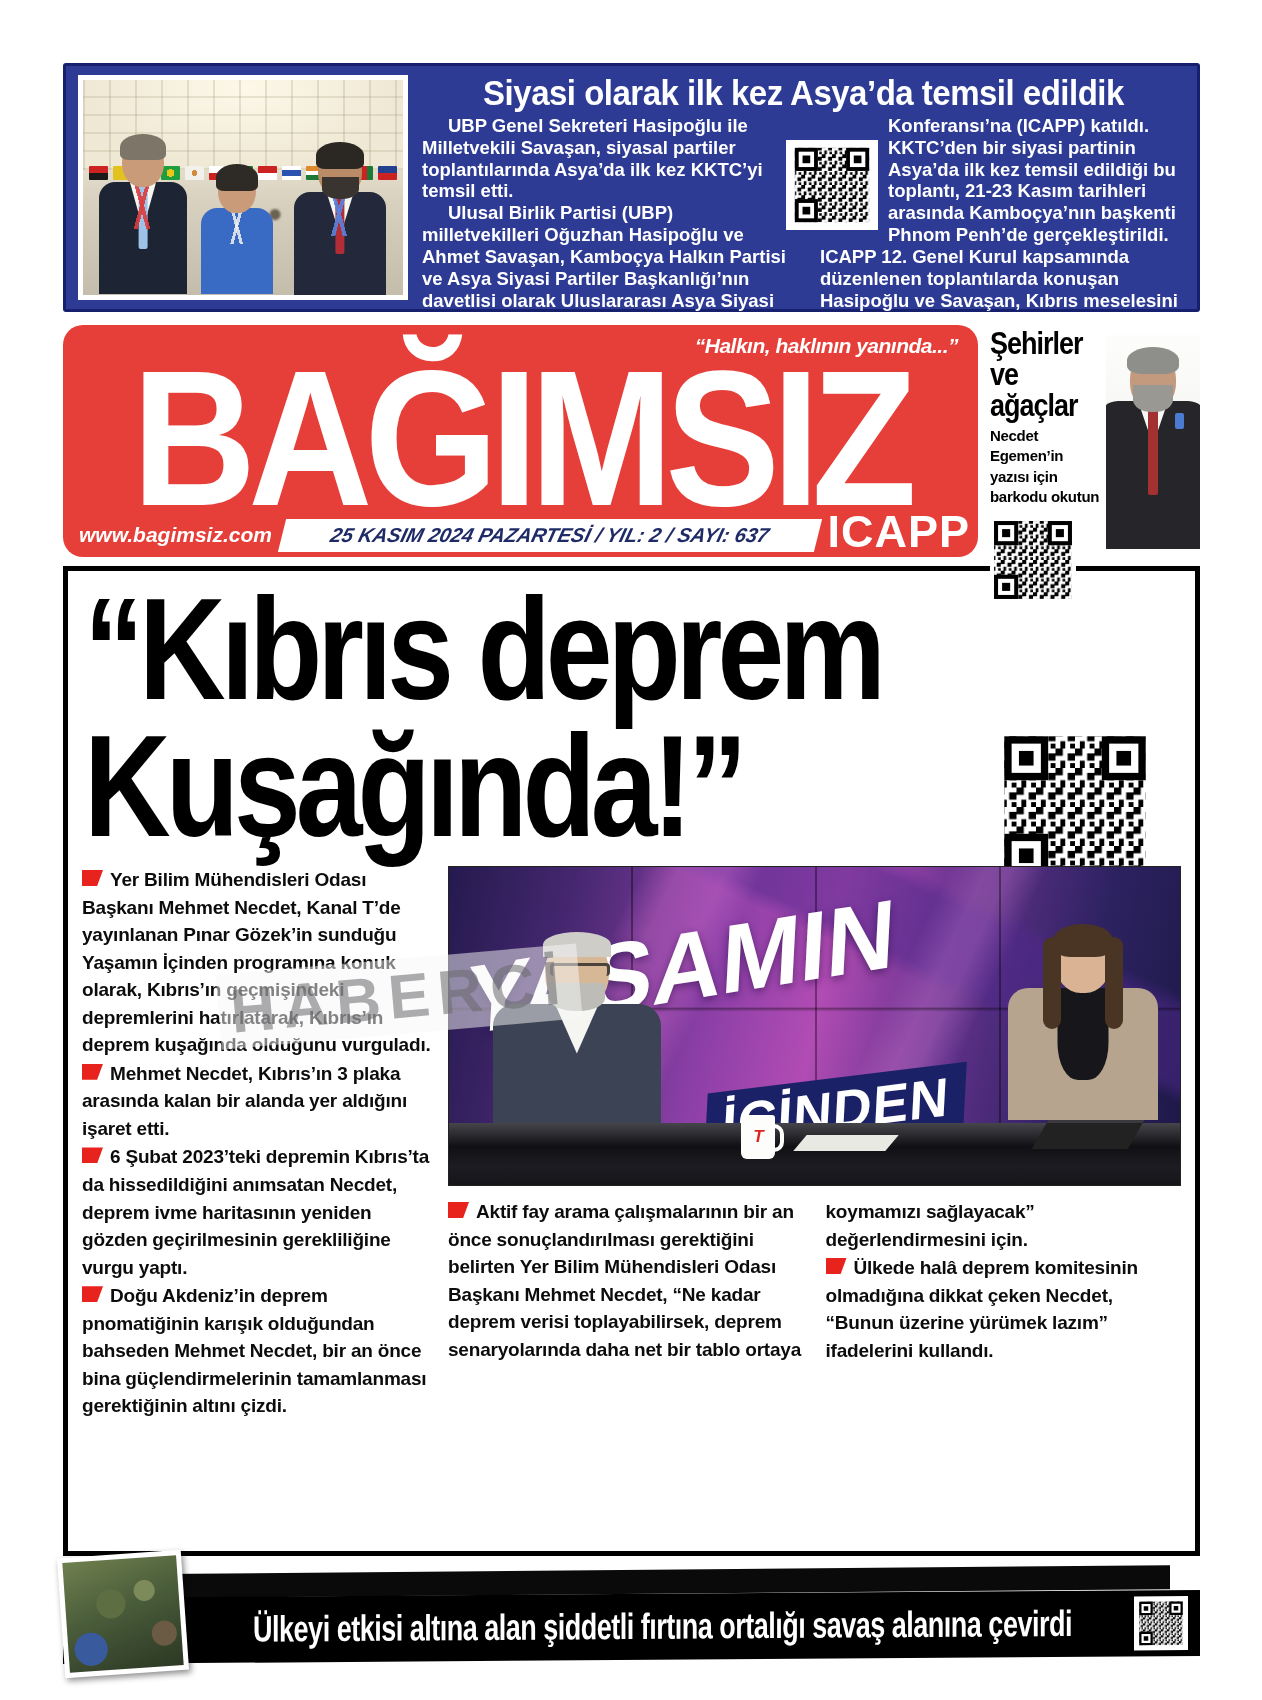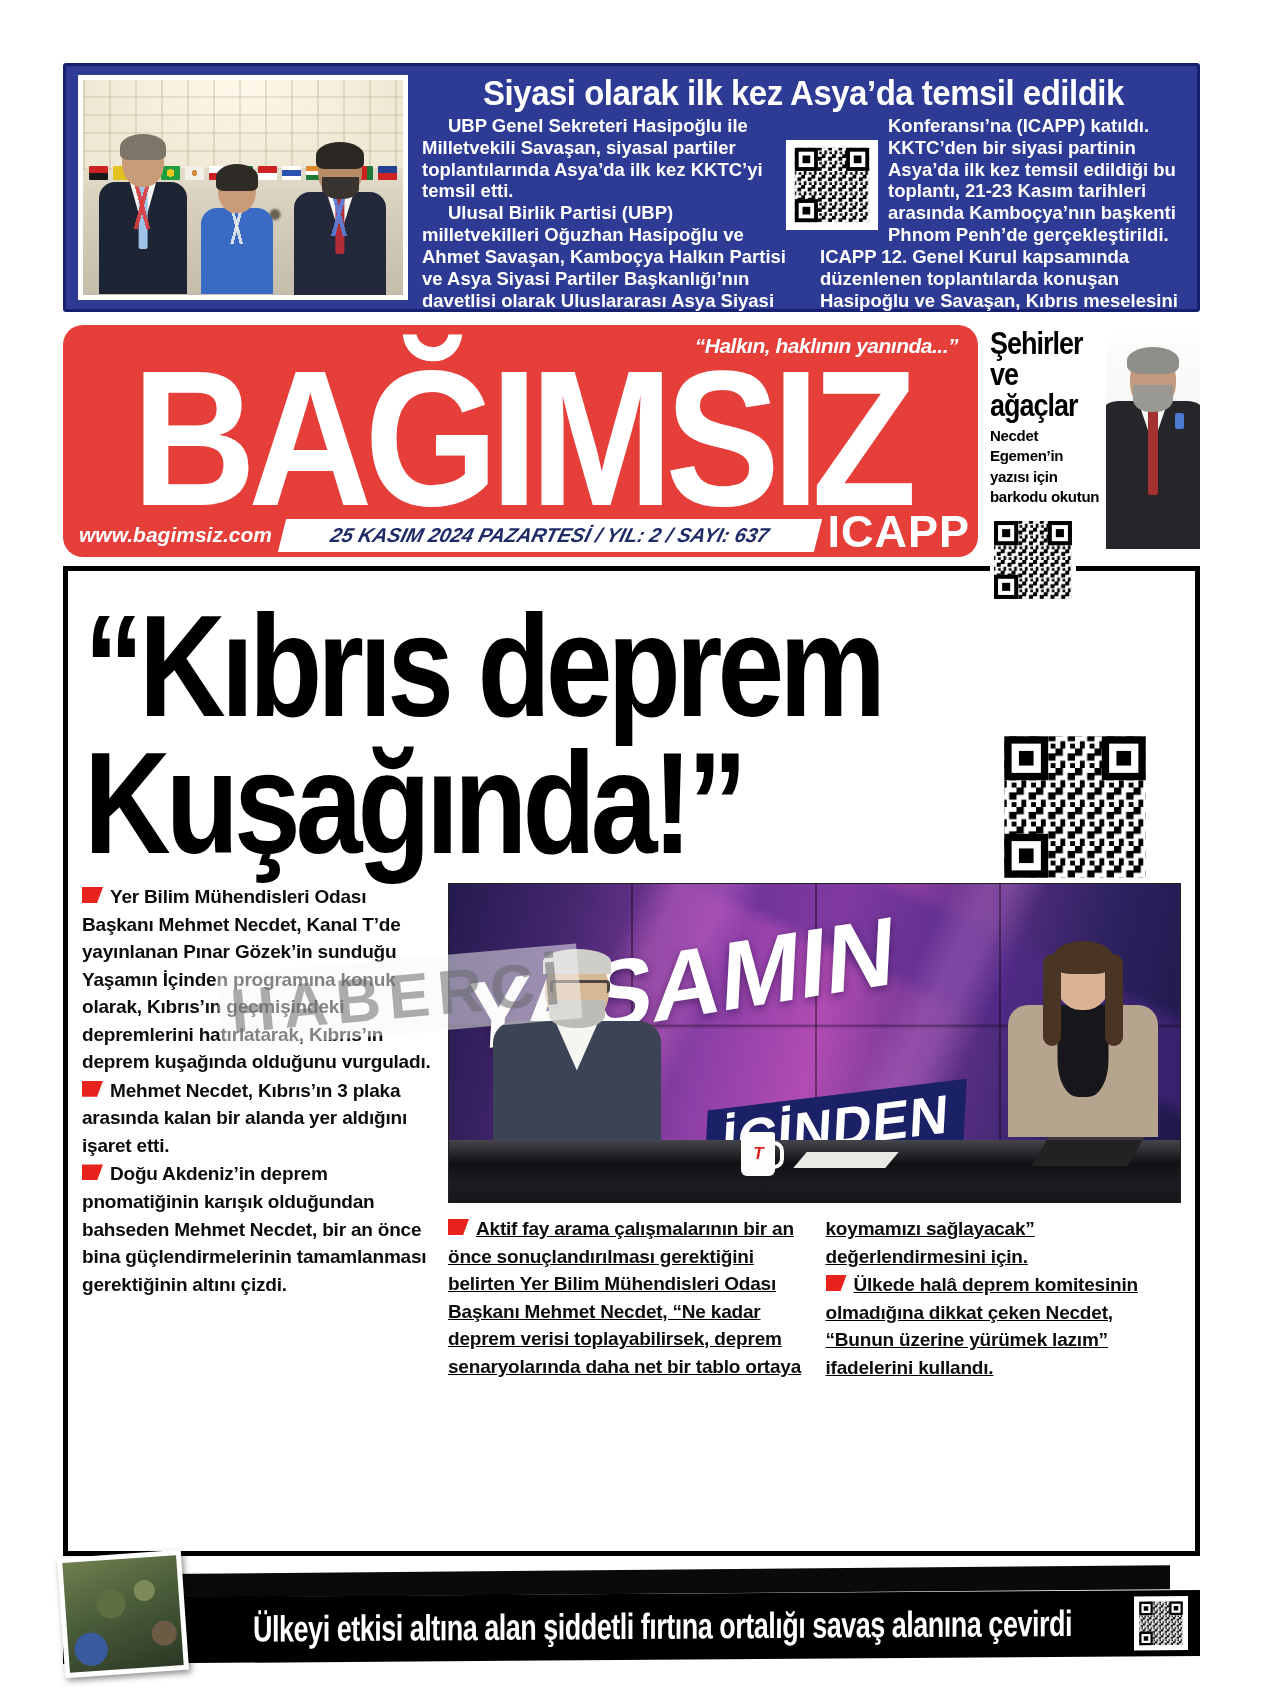--- a/index.html
+++ b/index.html
@@ -92,35 +92,35 @@
   .portrait .hr{position:absolute;left:-3px;right:-3px;top:-4px;height:46%;border-radius:50% 50% 30% 30%;background:#8e8e8a;}
   .portrait .brd{position:absolute;bottom:-3px;left:6%;width:88%;height:46%;border-radius:0 0 46% 46%;background:#9a9892;}
   .portrait .bd{position:absolute;top:66px;left:-8px;right:-8px;bottom:0;border-radius:20px 20px 0 0;background:#26262a;}
   .portrait .sh{position:absolute;top:0;left:50%;transform:translateX(-50%);width:30px;height:44px;
                 background:#f7f7f5;clip-path:polygon(0 0,100% 0,50% 100%);}
   .portrait .tie{position:absolute;top:4px;left:50%;transform:translateX(-50%);width:10px;height:90px;background:#a33131;border-radius:2px;}
   .portrait .mic{position:absolute;top:78px;right:16px;width:9px;height:16px;background:#4a7bd0;border-radius:2px;}
 
   
   .mainbox{position:relative;margin-top:9px;border:5px solid #000;height:990px;box-sizing:border-box;
-           padding:20px 14px;background:#fff;}
+           padding:3px 14px;background:#fff;}
   .headline{color:#000;font-weight:700;font-size:120px;line-height:.95;letter-spacing:-5px;
             transform:scaleY(1.2);transform-origin:left top;margin:6px 0 58px 2px;}
   .head-qr{position:absolute;top:158px;right:42px;width:156px;height:156px;}
   .deck{font-size:26px;line-height:1.32;color:#101010;margin:0;letter-spacing:0;}
   .watermark{position:absolute;left:150px;top:388px;z-index:6;transform:rotate(-5deg);
              font-size:62px;font-weight:700;letter-spacing:8px;color:rgba(105,105,110,.55);
              background:rgba(248,248,248,.5);padding:2px 12px;pointer-events:none;}
   .body-row{display:flex;gap:14px;margin-top:16px;}
   .leftcol{width:352px;flex:none;font-size:19px;font-weight:700;line-height:1.45;color:#0c0c0c;letter-spacing:-0.2px;}
   .leftcol p,.bcol p{margin:0 0 1px;}
   .bullet{display:inline-block;width:21px;height:16px;background:#e8221d;margin-right:7px;
           clip-path:polygon(0 0,100% 0,72% 100%,0 100%);}
   .rightarea{flex:1;min-width:0;display:flex;flex-direction:column;}
-  .bottom-cols{display:flex;gap:22px;margin-top:12px;text-decoration:underline;}
+  .bottom-cols{display:flex;gap:22px;margin-top:12px;}
   .bcol{flex:1;font-size:19px;font-weight:700;line-height:1.45;color:#0c0c0c;letter-spacing:-0.2px;min-width:0;}
 
   
   .tvphoto{position:relative;height:318px;overflow:hidden;border:1px solid #222;
      background:linear-gradient(102deg,#241a4e 0%,#45276f 16%,#8b3fa6 36%,#b14cb4 50%,#63318c 66%,#2c2260 84%,#1d1847 100%);}
   .tv-streaks{position:absolute;inset:-20%;
      background:linear-gradient(115deg,transparent 30%,rgba(255,130,230,.28) 33% 37%,transparent 40%),
                 linear-gradient(115deg,transparent 55%,rgba(255,160,240,.22) 58% 60%,transparent 63%),
                 linear-gradient(25deg,transparent 60%,rgba(80,40,140,.5) 62% 70%,transparent 72%);}
   .tv-seams{position:absolute;inset:0;
@@ -324,20 +324,21 @@
       </div>
       <svg class="qr head-qr">
           <use href="#qr-sym"></use>
         </svg>
       <div class="watermark">HABERCİ</div>
 
       <div class="body-row">
         <div class="leftcol">
           <p><span class="bullet"></span><span>Yer Bilim Mühendisleri Odası Başkanı Mehmet Necdet, Kanal T’de yayınlanan Pınar Gözek’in sunduğu Yaşamın İçinden programına konuk olarak, Kıbrıs’ın geçmişindeki depremlerini hatırlatarak, Kıbrıs’ın deprem kuşağında olduğunu vurguladı.</span></p>
           <p><span class="bullet"></span><span>Mehmet Necdet, Kıbrıs’ın 3 plaka arasında kalan bir alanda yer aldığını işaret etti.</span></p>
+          <p><span class="bullet"></span><span>6 Şubat 2023’teki depremin Kıbrıs’ta da hissedildiğini anımsatan Necdet, deprem ivme haritasının yeniden gözden geçirilmesinin gerekliliğine vurgu yaptı.</span></p>
           <p><span class="bullet"></span><span>Doğu Akdeniz’in deprem pnomatiğinin karışık olduğundan bahseden Mehmet Necdet, bir an önce bina güçlendirmelerinin tamamlanması gerektiğinin altını çizdi.</span></p>
         </div>
 
         <div class="rightarea">
           <div class="tvphoto">
             <div class="tv-streaks"></div>
             <div class="tv-seams"></div>
             <div class="show-l1">YAŞAMIN</div>
             <div class="show-l2">İÇİNDEN</div>
             <div class="fig tv-man">

